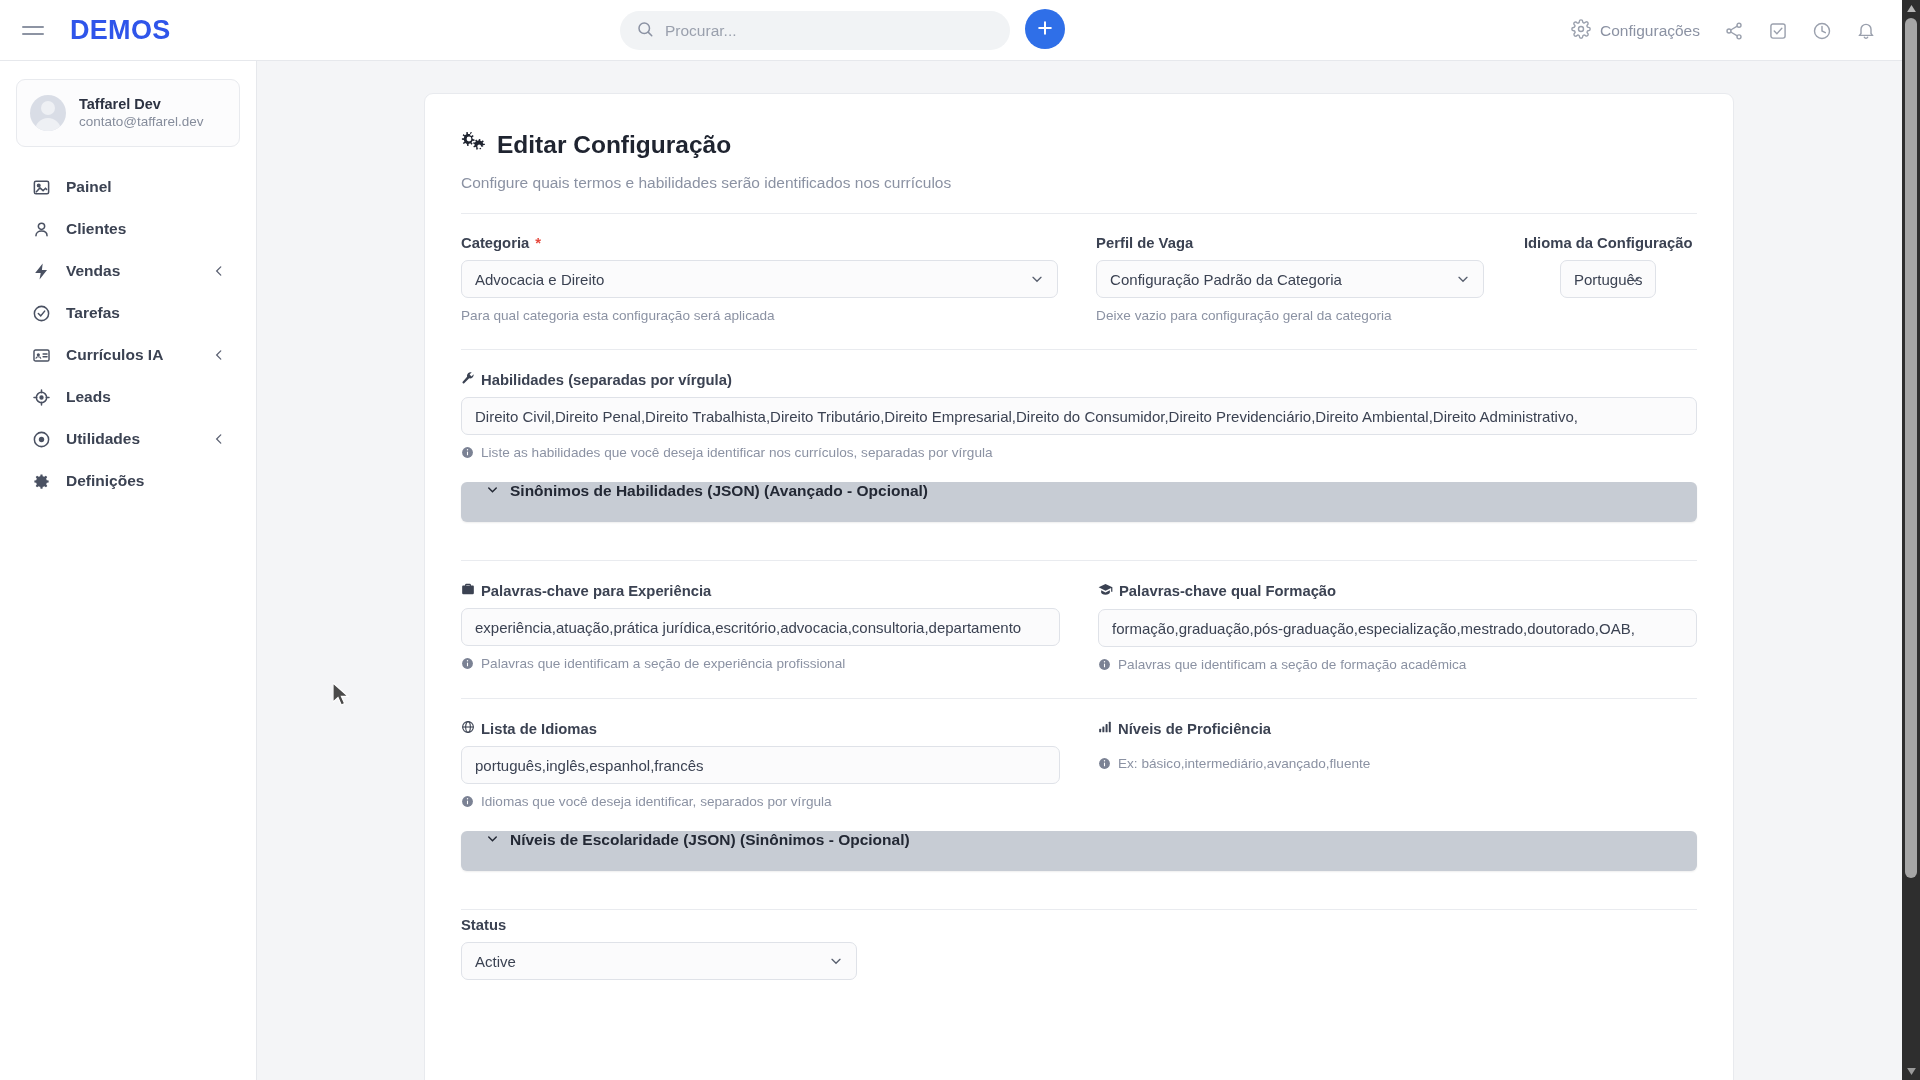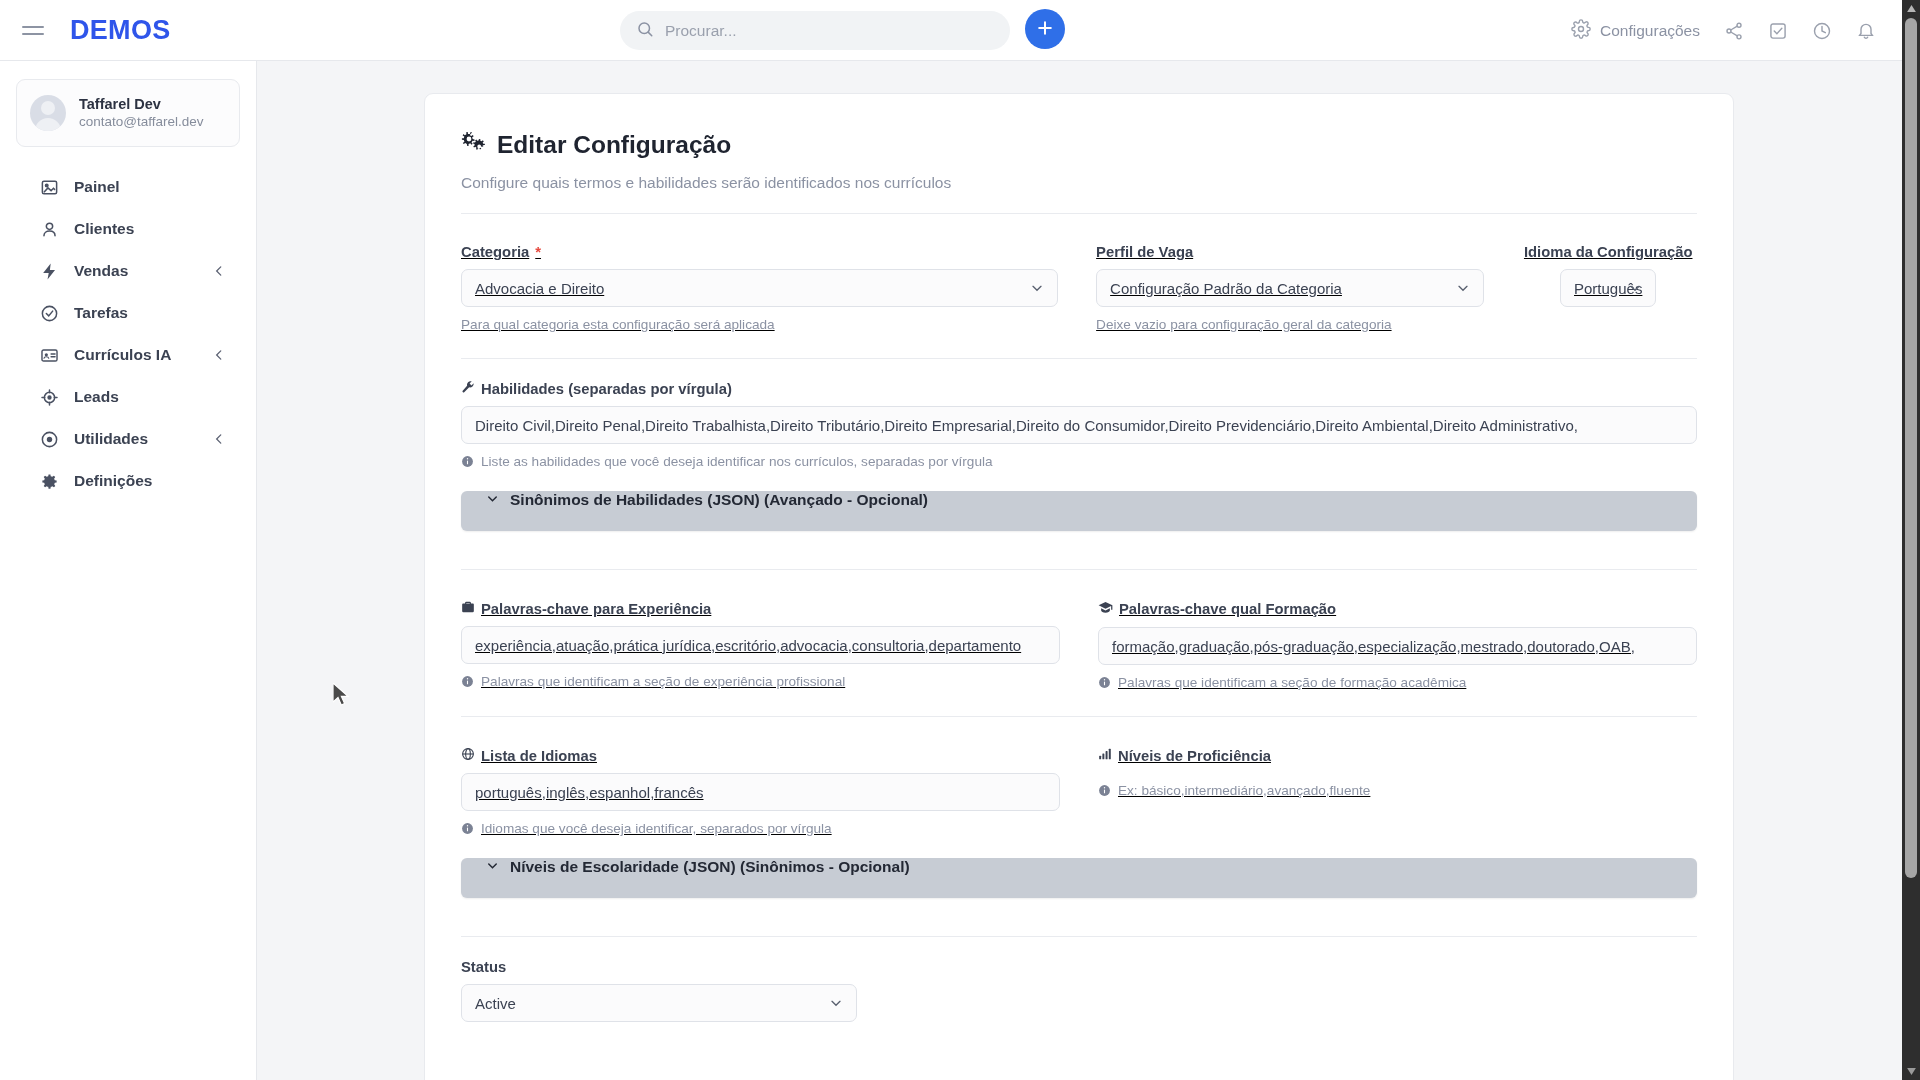--- a/index.html
+++ b/index.html
@@ -67,42 +67,42 @@
     width: 36px; height: 36px; border-radius: 50%; background: #d9dde6;
     position: relative; overflow: hidden; flex: none;
   }
   .avatar::before { content:""; position:absolute; width:14px; height:14px; border-radius:50%; background:#eef0f4; left:11px; top:6px; }
   .avatar::after { content:""; position:absolute; width:26px; height:15px; border-radius:13px 13px 0 0; background:#eef0f4; left:5px; top:23px; }
   .uname { font-size: 14.5px; font-weight: bold; color: #2c3242; line-height: 17px; }
   .umail { font-size: 13.5px; color: #868d9c; line-height: 18px; }
 
   .navlist { margin-top: 19px; }
   .navitem {
-    display: flex; align-items: center; height: 42px; padding-left: 40px;
+    display: flex; align-items: center; height: 42px; padding-left: 32px;
     cursor: pointer; position: relative;
   }
   .nav-ico { width: 26px; display: flex; align-items: center; color: #4a5162; }
   .nav-label { font-size: 15.5px; font-weight: bold; color: #3b4252; margin-left: 8px; }
   .nav-chev { position: absolute; right: 30px; color: #5b6172; display: flex; }
 
   
   .main { position: absolute; top: 61px; left: 257px; right: 18px; bottom: 0; overflow: hidden; }
   .card {
     position: absolute; left: 167px; top: 32px; width: 1310px; height: 1050px;
     background: #fff; border: 1px solid #e8eaee; border-radius: 9px;
     padding: 36px 36px 0 36px;
   }
   .page-title {
     font-size: 24.5px; font-weight: bold; color: #1f2430;
     display: flex; align-items: center; gap: 10px;
   }
   .page-sub { font-size: 15.5px; color: #8b92a3; margin-top: 14px; }
   .hr { height: 1px; background: #e9ebef; margin: 21px 0 0 0; }
 
-  .row { display: flex; margin-top: 30px; text-decoration: underline; }
+  .row { display: flex; margin-top: 21px; }
   .field { display: flex; flex-direction: column; }
   .flabel { font-size: 14.8px; font-weight: bold; color: #3b4252; margin-bottom: 9px; display: flex; align-items: center; gap: 6px; }
   .req { color: #e6483d; font-weight: bold; }
   .ctrl {
     height: 38px; border: 1px solid #dfe2e8; border-radius: 7px;
     background: #fbfbfc; display: flex; align-items: center;
     padding: 0 13px; font-size: 15px; color: #3b4252; position: relative; cursor: pointer;
   }
   .ctrl input {
     border: none; outline: none; background: transparent; width: 100%;
@@ -520,21 +520,21 @@
       <span>
         <svg width="15" height="15" viewBox="0 0 24 24" fill="none" stroke="#232834" stroke-width="2.3" stroke-linecap="round">
             <polyline points="6,9.5 12,15.5 18,9.5"></polyline>
           </svg>
       </span>
       <span class="accordion-label">Níveis de Escolaridade (JSON) (Sinônimos - Opcional)</span>
     </div>
 
     <div class="hr" style="margin-top:38px;"></div>
 
-    <div class="field" style="width:396px; margin-top:22px;">
+    <div class="field" style="width:396px; margin-top:7px;">
       <div class="flabel">Status</div>
       <div class="ctrl">
         <span>Active</span>
         <span class="chev">
           <svg width="16" height="16" viewBox="0 0 24 24" fill="none" stroke="#59606f" stroke-width="2" stroke-linecap="round">
               <polyline points="6,9.5 12,15.5 18,9.5"></polyline>
             </svg>
         </span>
       </div>
     </div>

